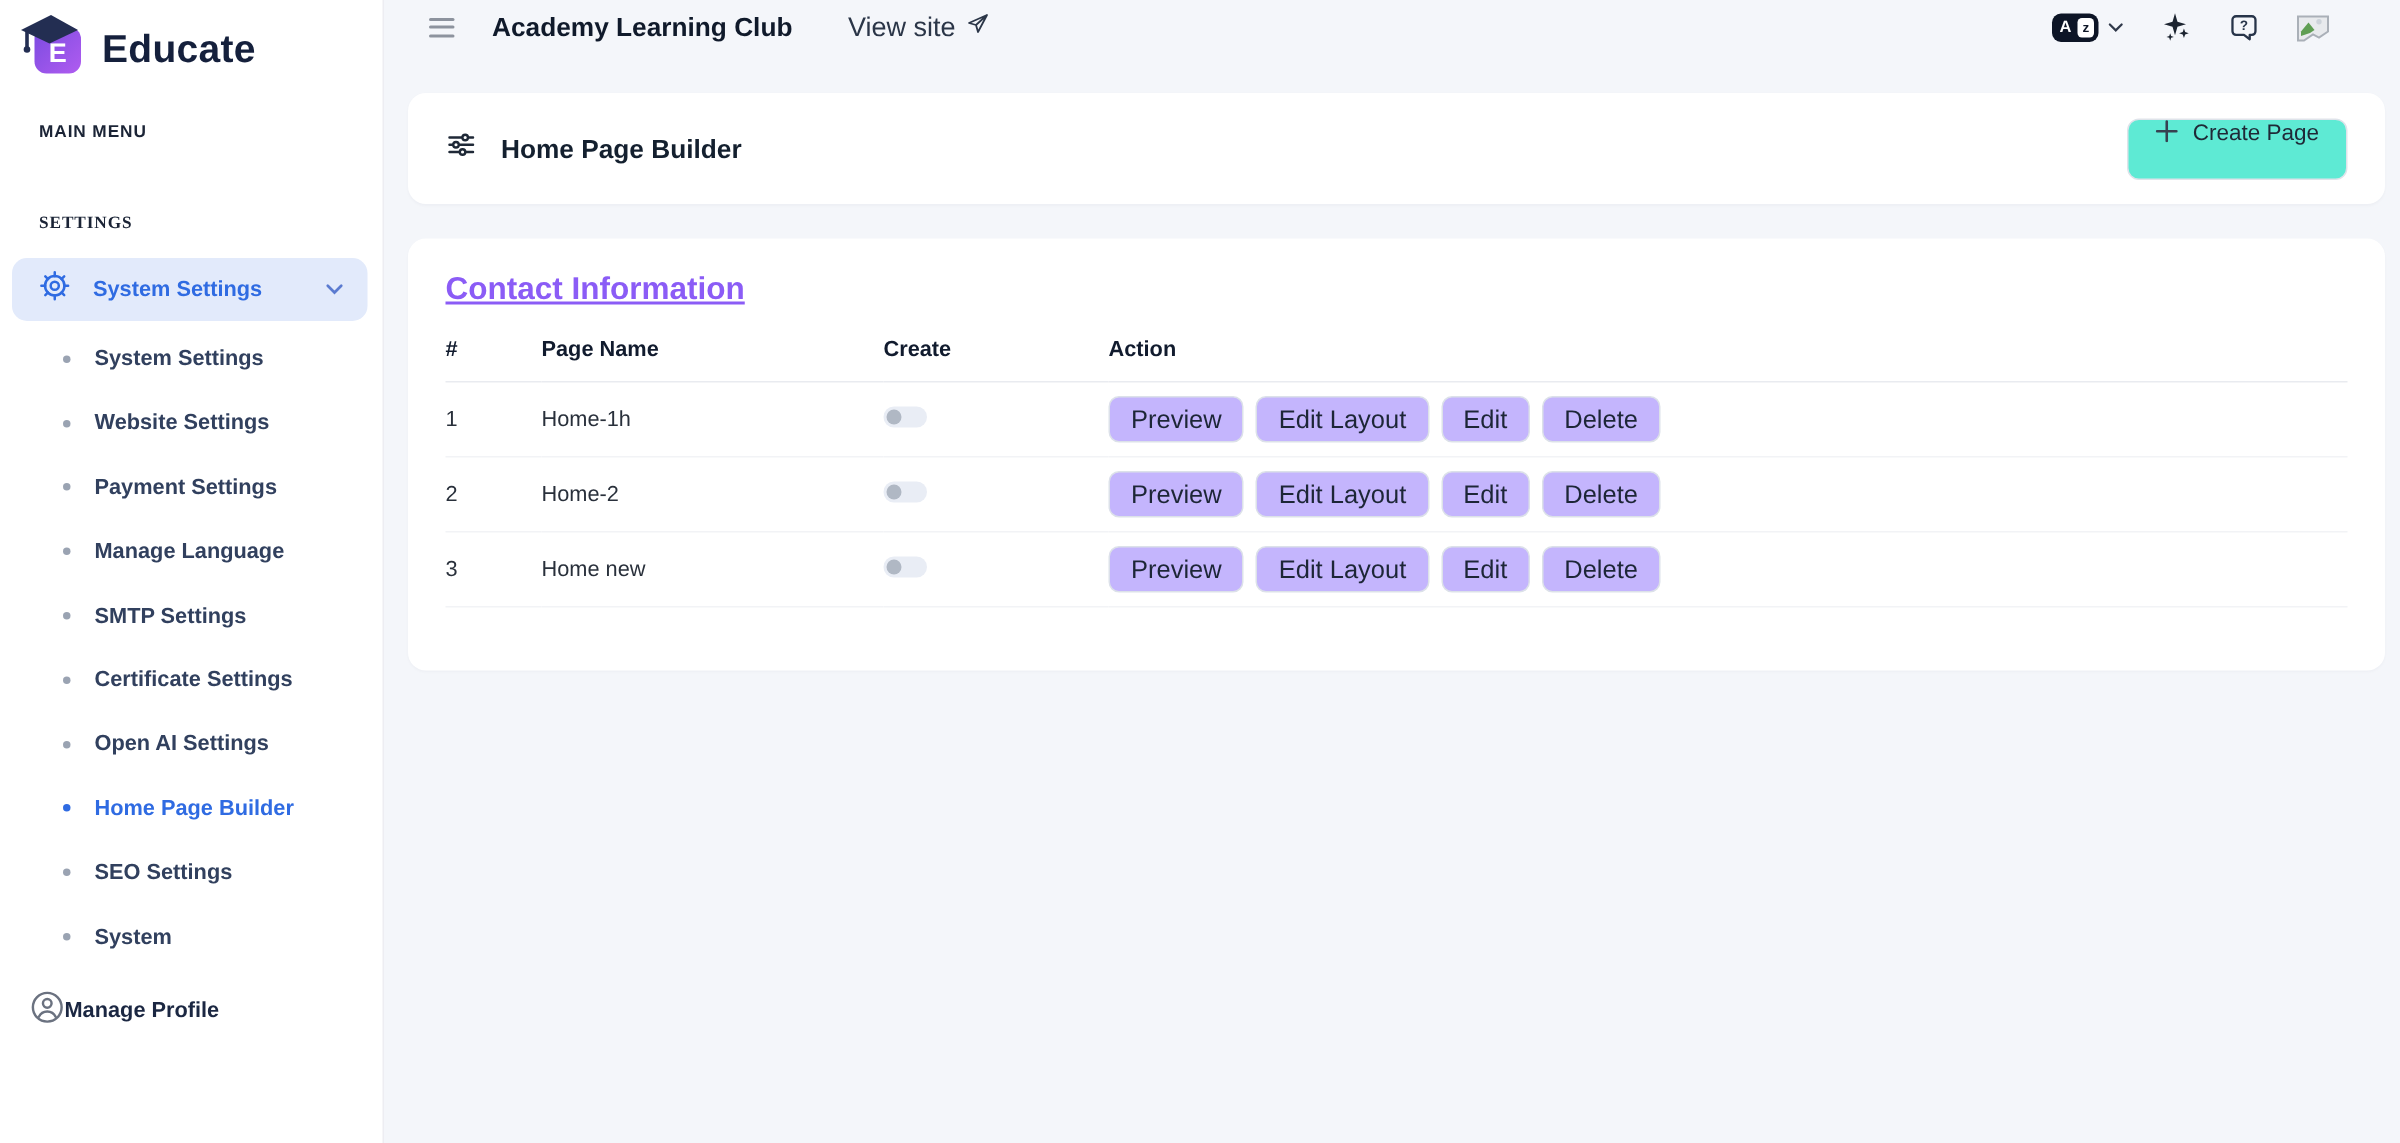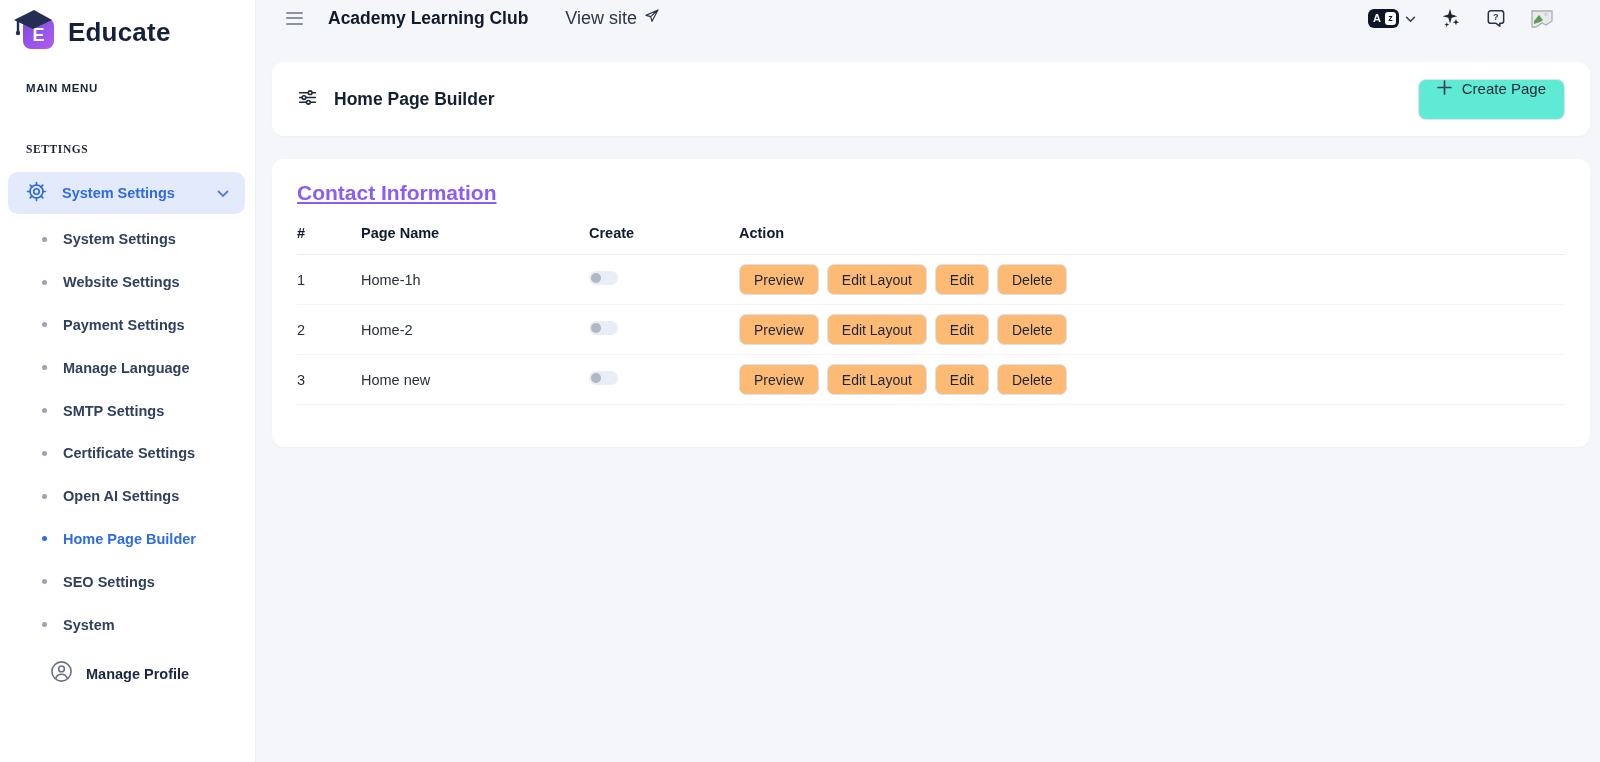--- a/index.html
+++ b/index.html
@@ -41,22 +41,22 @@
     height:42.8px; display:flex; align-items:center;
     padding-left:42px; gap:16px; cursor:pointer;
   }
   .subitem .dot {
     width:5px; height:5px; border-radius:50%; background:#9aa3b2; flex:none;
   }
   .subitem .slabel { font-size:14.5px; font-weight:700; color:#31405e; }
   .subitem.active .dot { background:#2f6be2; }
   .subitem.active .slabel { color:#2f6be2; }
   .profile-row {
-    display:flex; align-items:center; gap:13px;
-    padding-left:20px; margin-top:7px; height:42px; cursor:pointer;margin-left:30px;
+    display:flex; align-items:center; 
+    padding-left:20px; margin-top:7px; height:42px; cursor:pointer;
   }
   .profile-row .plabel { font-size:14.5px; font-weight:700; color:#1b2742; }
 
   
   .main { flex:1; display:flex; flex-direction:column; }
 
   .topbar {
     height:36px; display:flex; align-items:center;
     padding:0 46px 0 26px; gap:4px;
   }
@@ -114,22 +114,22 @@
   .toggle {
     width:29px; height:14px; border-radius:999px; background:#e9edf5;
     position:relative; cursor:pointer; display:inline-block;
   }
   .toggle .knob {
     position:absolute; left:2px; top:2px; width:10px; height:10px;
     border-radius:50%; background:#b0b8c4;
   }
   .actions { display:flex; gap:8px; }
   .act-btn {
-    background:#fdba74; border:1px solid #dce1e9; border-radius:7px;
-    padding:0 14px; height:31px; font-size:14px; color:#1d2637;
+    background:#c4b5fd; border:1px solid #dce1e9; border-radius:7px;
+    padding:0 14px; height:31px; font-size:17px; color:#1d2637;
     cursor:pointer; font-family:inherit;
   }
 </style>
 </head>
 <body>
 
 <aside class="sidebar">
   <div class="logo-row">
     <span>
       <svg width="48" height="46" viewBox="0 0 48 46">

